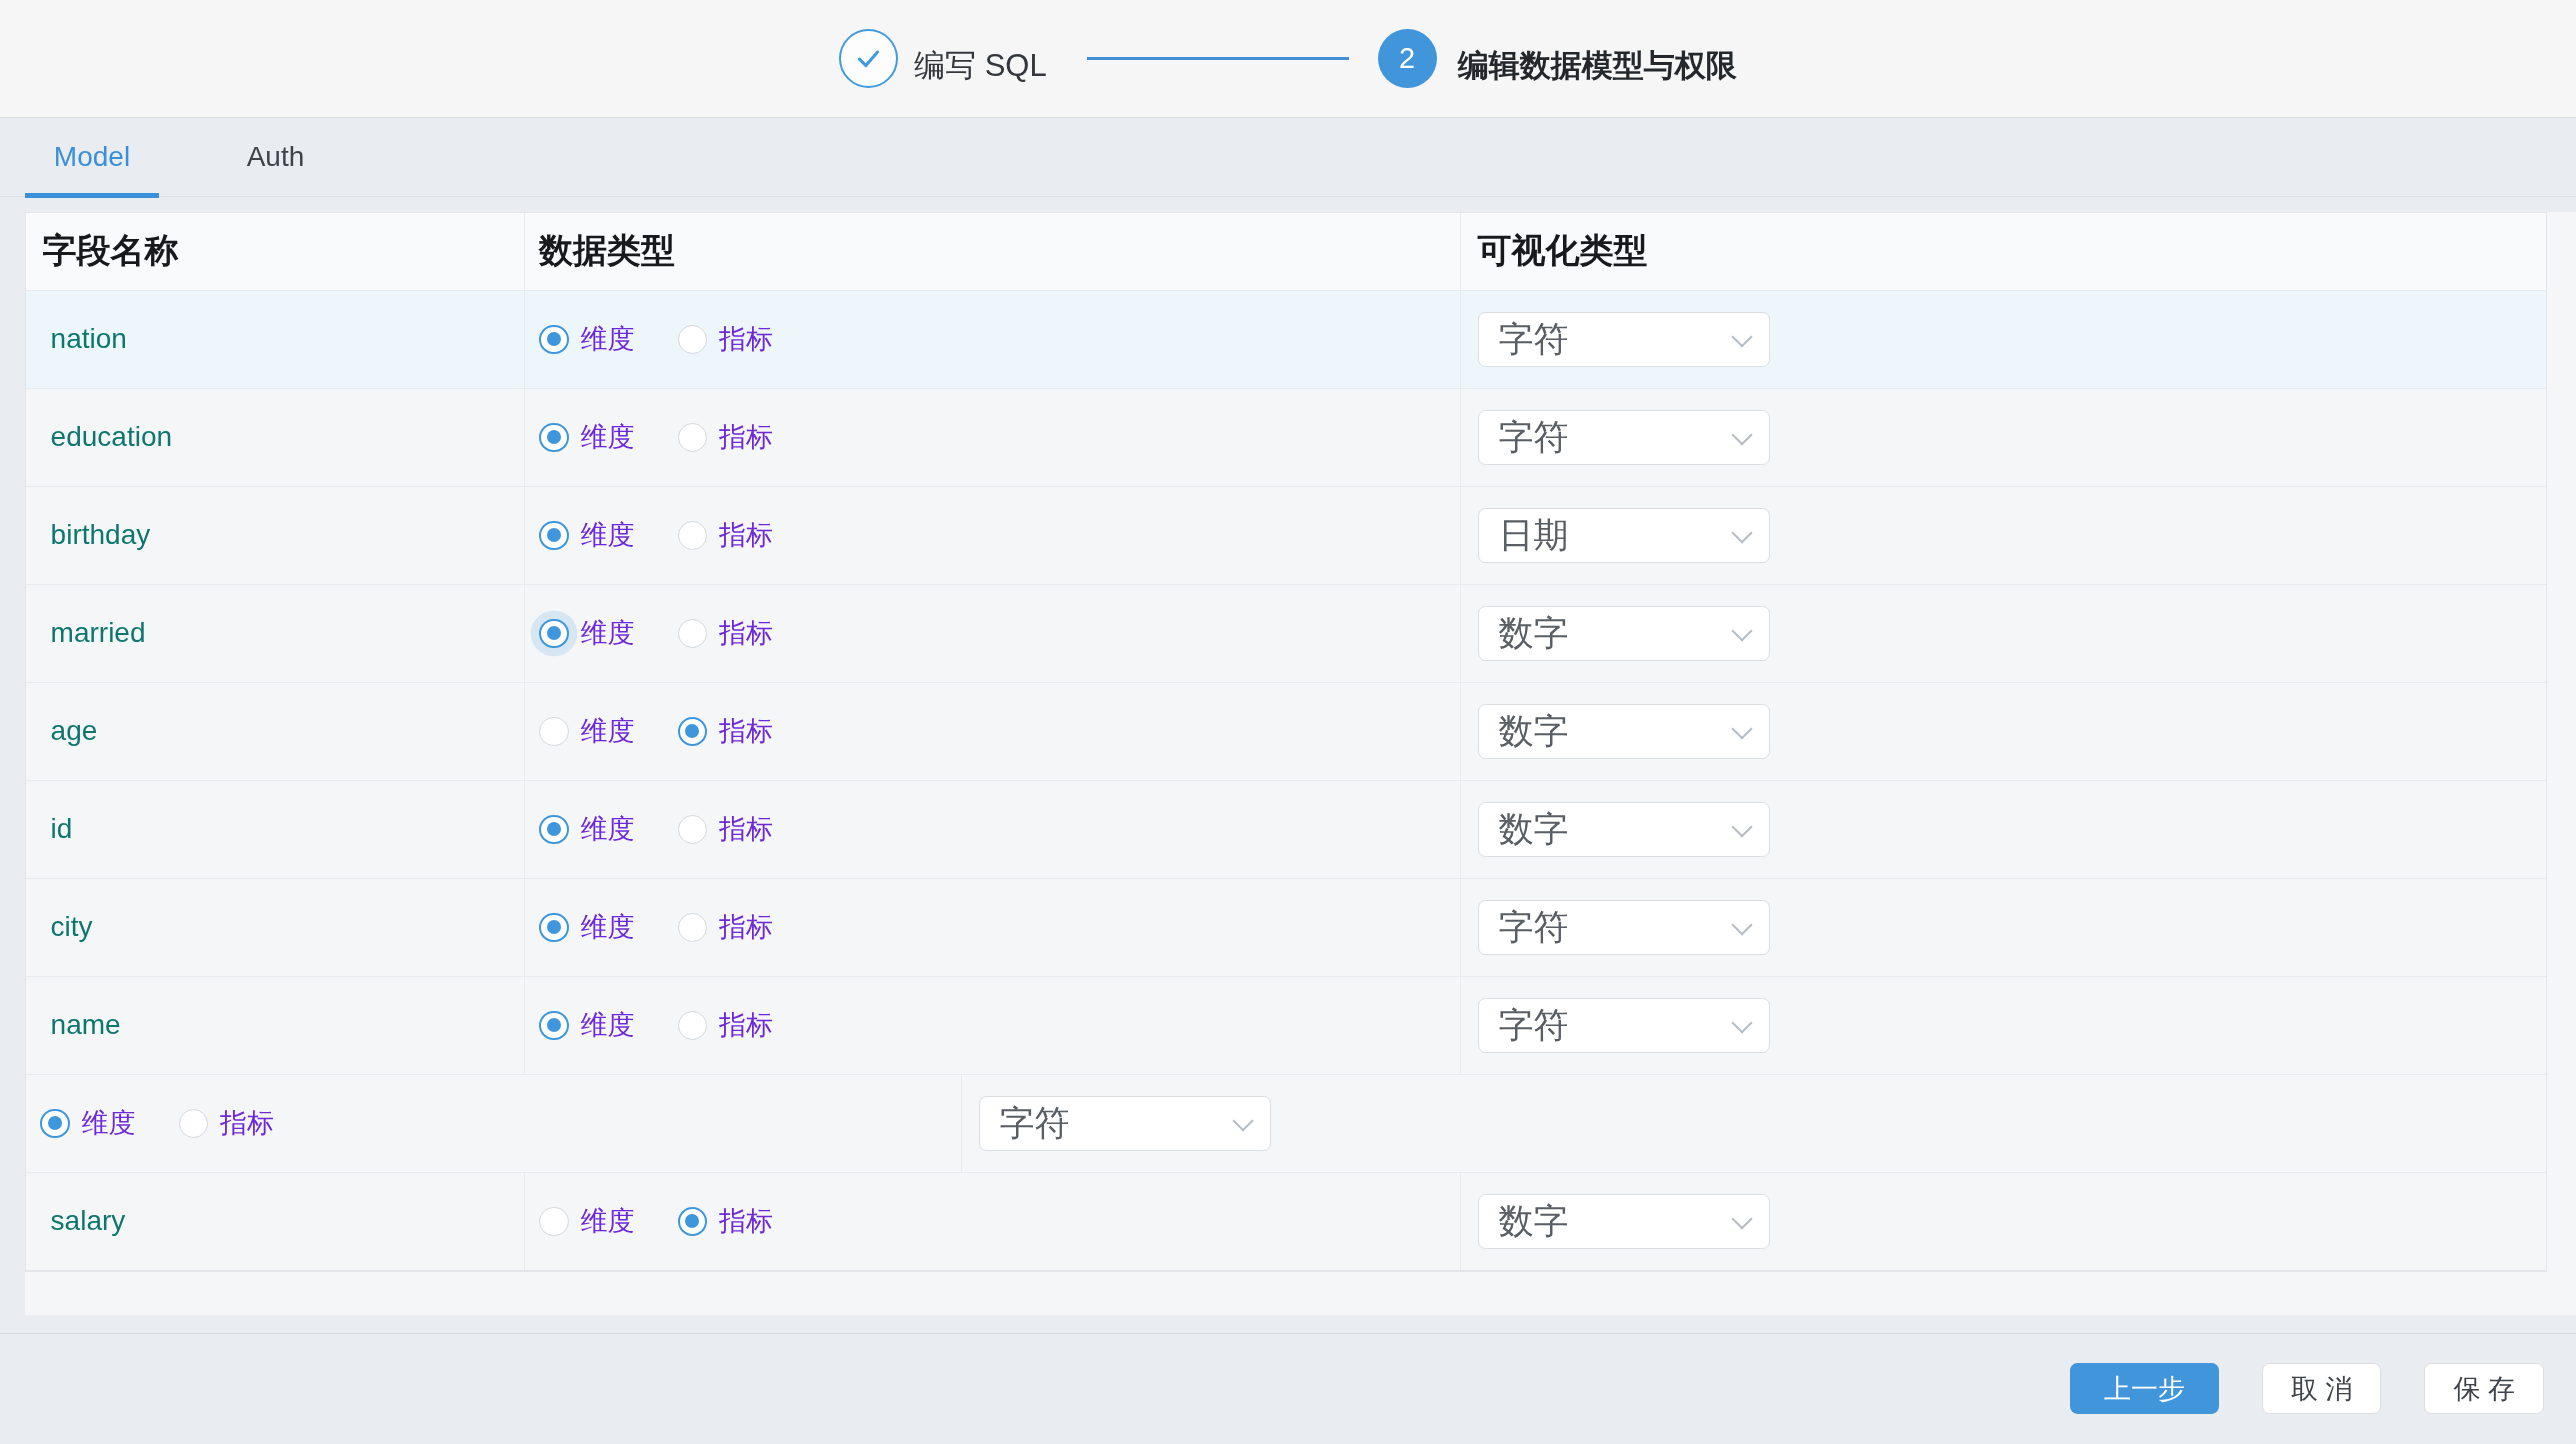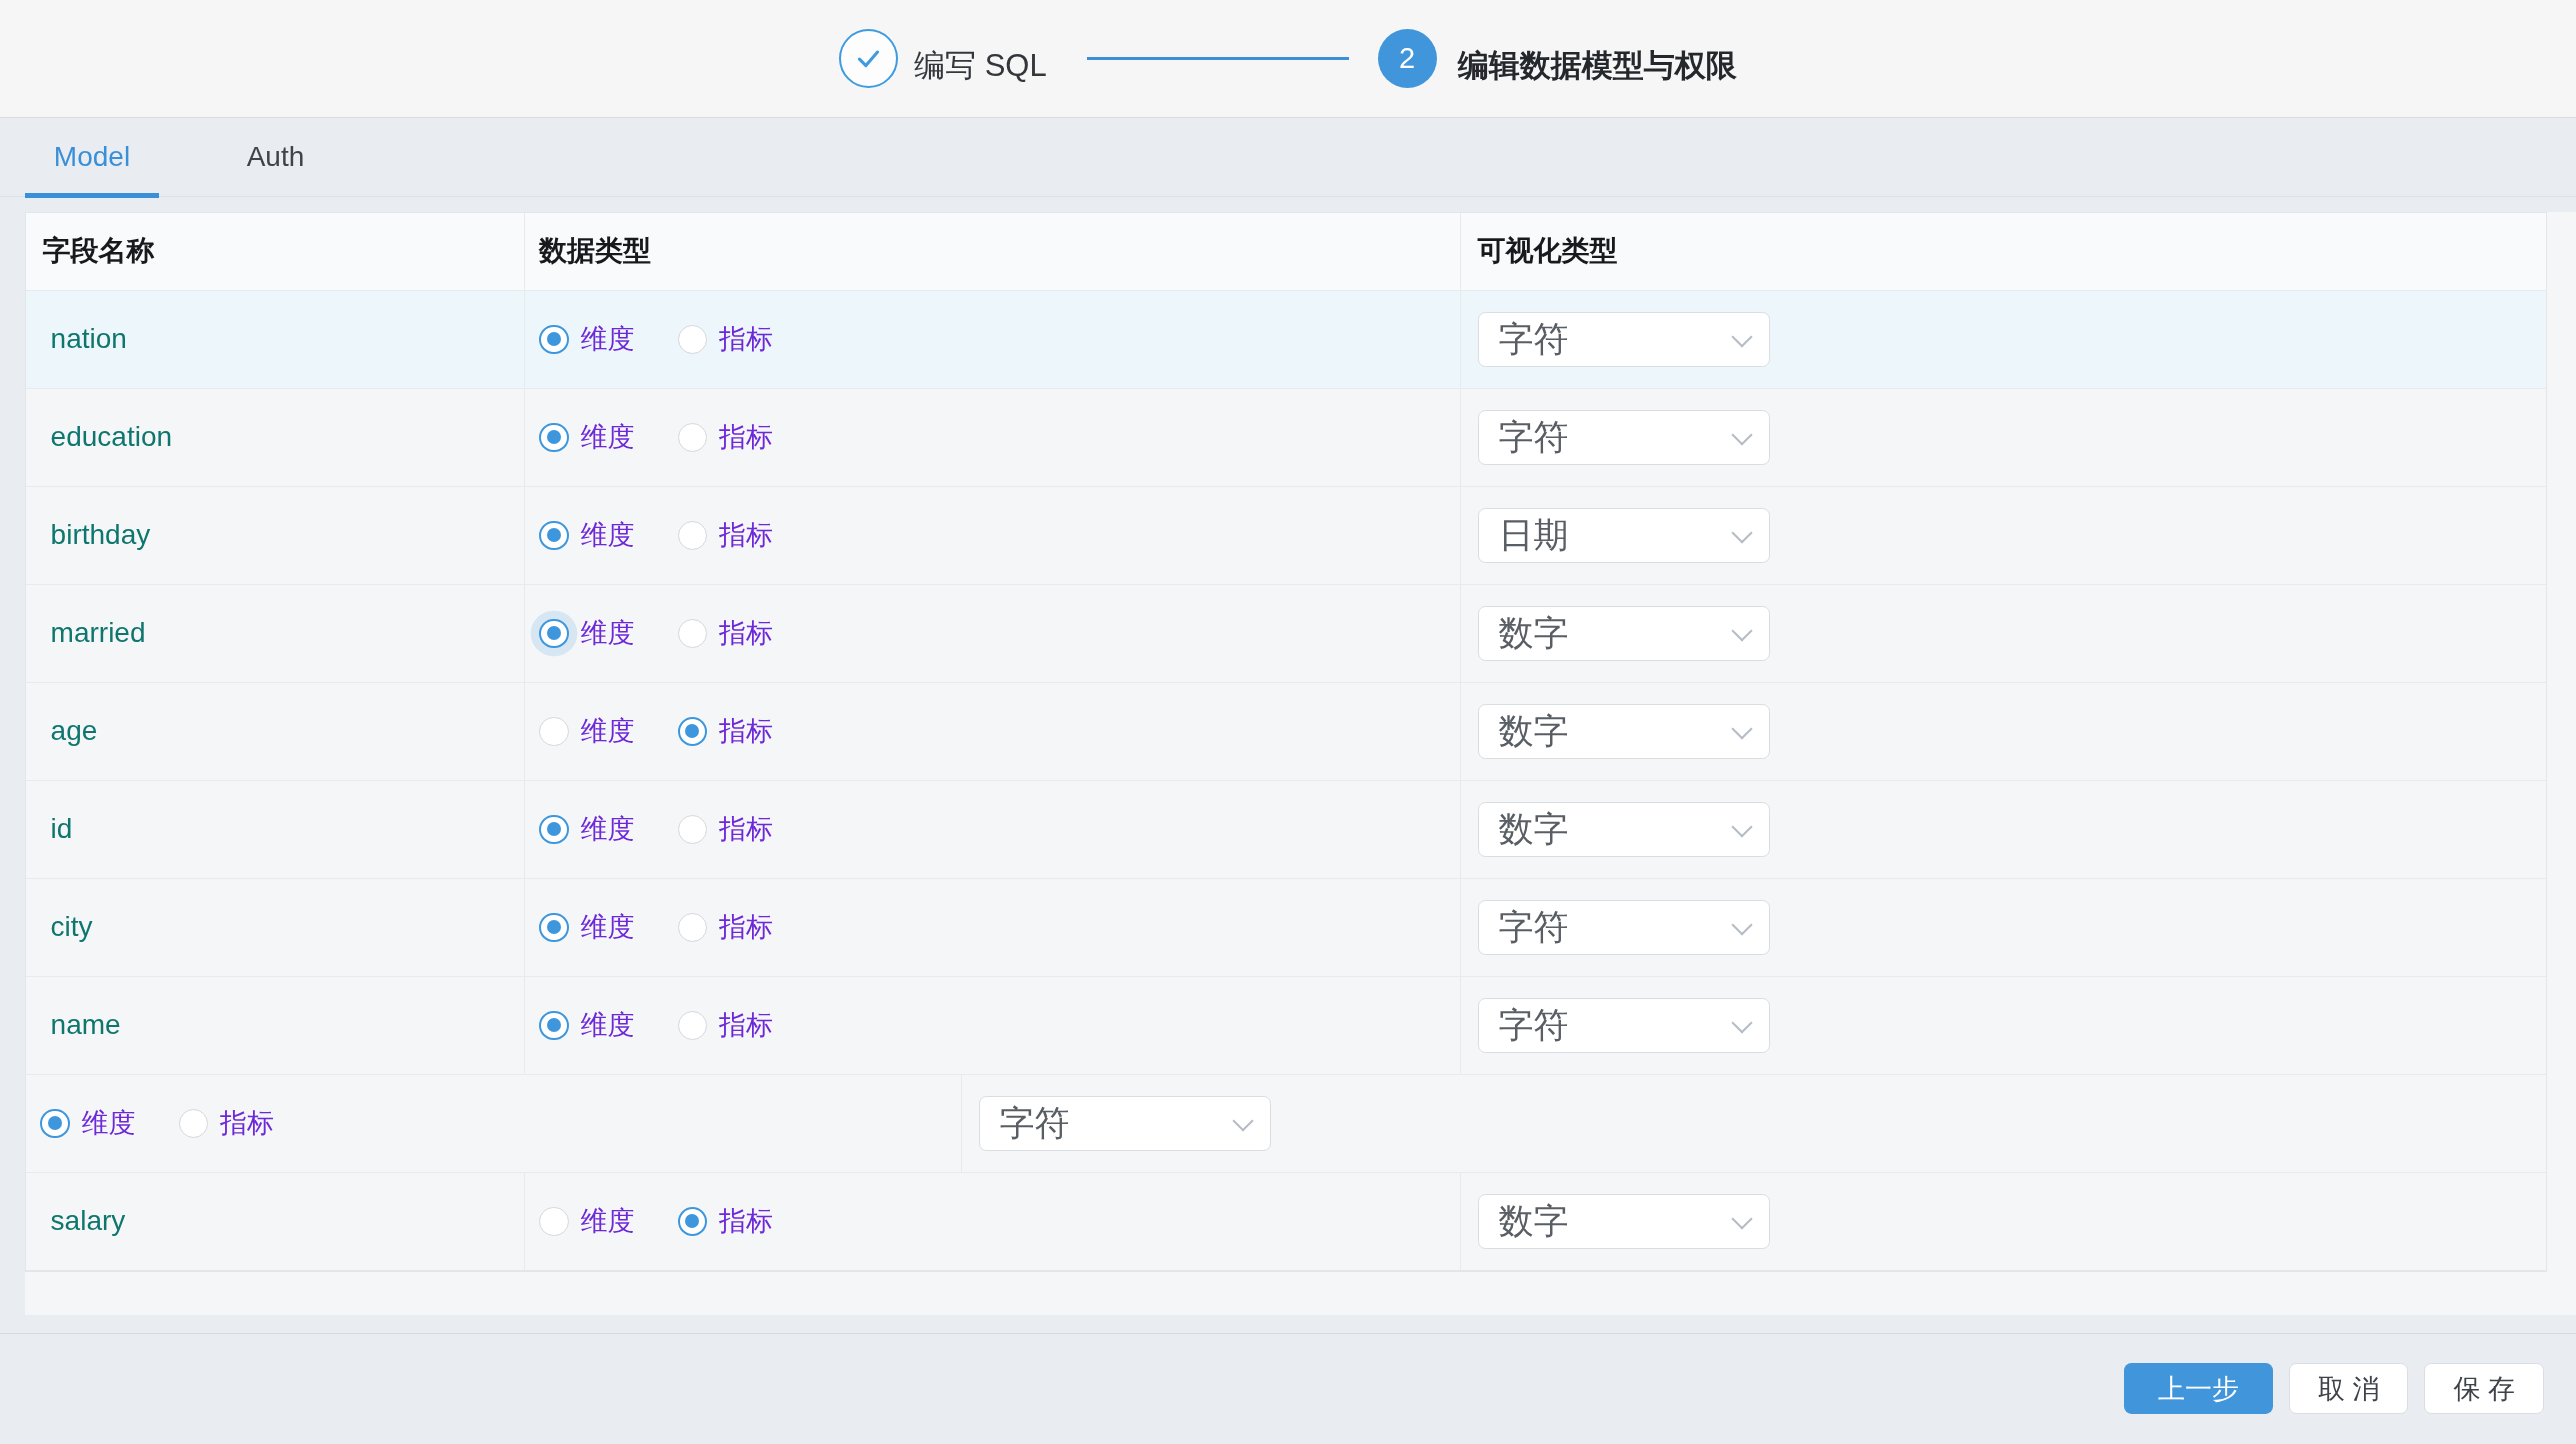--- a/index.html
+++ b/index.html
@@ -36,21 +36,21 @@
   .ftable { width:2522px; border:0.9px solid #e2e5e9; }
   .trow { display:flex; width:100%; border-bottom:0.9px solid #e8ebee; background:#f5f6f7; }
   .trow:last-child { border-bottom:0.9px solid #e4e7ea; }
   .trow.head { height:78px; background:#f9fafb; }
   .trow.body { height:98px; }
   .trow.highlight { background:#edf6fa; }
   .cell { display:flex; align-items:center; }
   .c1 { width:499px; padding-left:16.6px; border-right:0.9px solid #e8ebee; }
   .c2 { width:936px; padding-left:14px; border-right:0.9px solid #e8ebee; }
   .c3 { flex:1; padding-left:16.6px; }
-  .head .cell { font-size:28px; font-weight:700; color:#17191d; }
+  .head .cell { font-size:34px; font-weight:700; color:#17191d; }
   .fieldname { font-size:28px; color:#0f766e;margin-left:8px; }
 
   
   .radio-item { display:flex; align-items:center; cursor:pointer; margin-right:43px; }
   .radio-circle { width:29.5px; height:29.5px; border-radius:50%; background:#ffffff;
     border:1.8px solid #d4d7dc; display:flex; align-items:center; justify-content:center; flex:0 0 auto; }
   .radio-item.checked .radio-circle { border:2.8px solid #3e97dd; }
   .radio-dot { width:14px; height:14px; border-radius:50%; background:transparent; }
   .radio-item.checked .radio-dot { background:#3e97dd; }
   .radio-item.focused .radio-circle { box-shadow:0 0 0 8.3px rgba(62,151,221,0.16); }
@@ -58,21 +58,21 @@
 
   
   .vselect { width:292px; height:55px; background:#ffffff; border:0.9px solid #d9dde2;
     border-radius:7.4px; display:flex; align-items:center; padding:0 22px 0 20px; cursor:pointer; }
   .vselect-value { font-size:35px; color:#595e64; flex:1;font-family:Liberation Serif, serif; }
   .chevron { width:14.8px; height:14.8px; border-right:2.8px solid #b6bcc4; border-bottom:2.8px solid #b6bcc4;
     transform:rotate(45deg) translateY(-3.7px); flex:0 0 auto; }
 
   
   .footer { height:110px; background:#e9ecf1; border-top:1.8px solid #d8dade;
-    display:flex; align-items:center; justify-content:flex-end; padding-right:32px; gap:16px; }
+    display:flex; align-items:center; justify-content:flex-end; padding-right:32px; gap:43px; }
   .btn { height:51px; border-radius:7.4px; font-size:27px; display:flex; align-items:center;
     justify-content:center; cursor:pointer; white-space:nowrap; }
   .btn.primary { background:#4196db; color:#ffffff; padding:0 34px; }
   .btn.outline { background:#ffffff; color:#3e434a; border:0.9px solid #dadde1; padding:0 28px; }
 </style>
 </head>
 <body>
 
 <div class="topbar">
   <div class="stepper">

